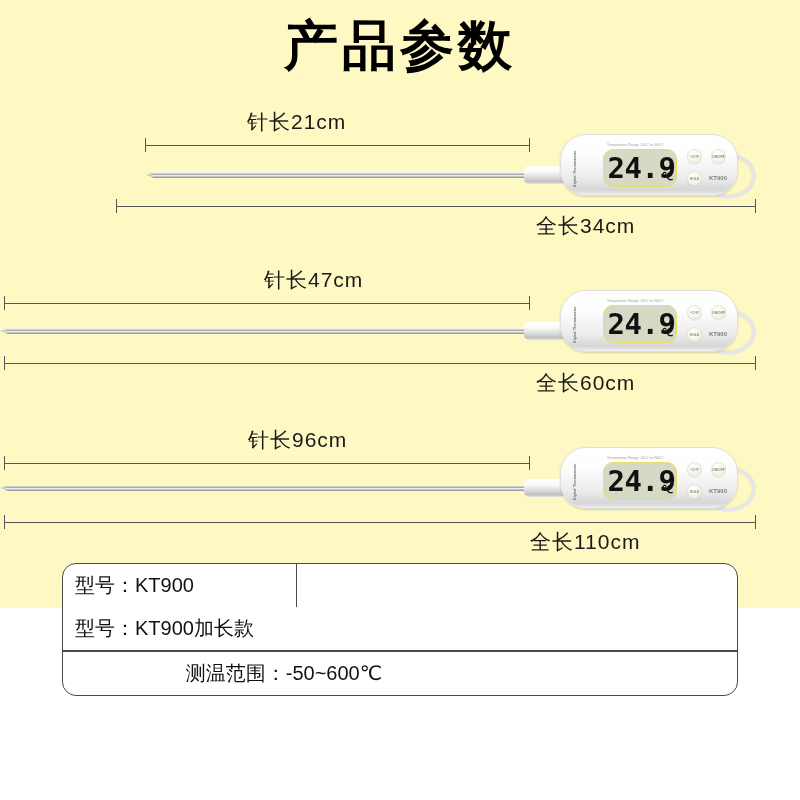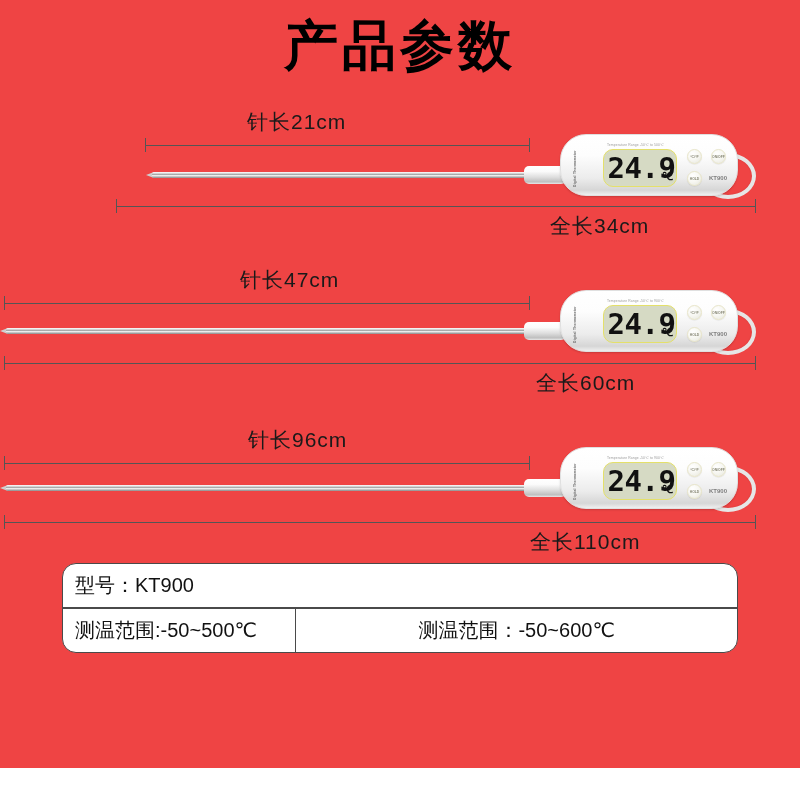--- a/index.html
+++ b/index.html
@@ -4,22 +4,22 @@
 <style>
   * { box-sizing: border-box; margin: 0; padding: 0; }
   html, body {
     width: 800px; height: 800px;
     background: #ffffff;
     font-family: "Liberation Sans", "DejaVu Sans", sans-serif;
     overflow: hidden;
   }
   #page {
     position: relative;
-    width: 800px; height: 768px;
-    background: #ef4444;
+    width: 800px; height: 608px;
+    background: #fef9c3;
   }
 
   
   .page-title {
     position: absolute;
     top: 16px; left: 0; width: 800px;
     text-align: center;
     font-size: 54px;
     font-weight: 700;
     letter-spacing: 4px;
@@ -176,20 +176,21 @@
     width: 676px;
     border: 1.6px solid #4a4a4a;
     border-radius: 14px;
     overflow: hidden;
     background: #fff;
   }
   .spec-row {
     display: flex;
     width: 100%;
     border-bottom: 1.4px solid #4a4a4a;
+    flex-direction: column;
   }
   .spec-row:last-child { border-bottom: none; }
   .spec-cell {
     font-size: 20px;
     color: #111;
     padding: 9px 12px;
     line-height: 1.25;
     white-space: nowrap;
     border-right: 1.4px solid #4a4a4a;
     display: flex;
@@ -242,26 +243,26 @@
 
         <div class="model-print" style="left:148px; top:40px; font-size:6px;">KT900</div>
       </div>
     </div>
 
     <div class="dim-rule" style="left:116px; top:199px; width:640px;">
       <div class="bar"></div>
       <div class="cap left"></div>
       <div class="cap right"></div>
     </div>
-    <div class="dim-label total" style="left:536px; top:212px;margin-left:14px;">全长34cm</div>
+    <div class="dim-label total" style="left:536px; top:212px;">全长34cm</div>
   </div>
 
   <div>
 
-    <div class="dim-label" style="left:240px; top:266px;">针长47cm</div>
+    <div class="dim-label" style="left:264px; top:266px;">针长47cm</div>
     <div class="dim-rule" style="left:4px; top:296px; width:526px;">
       <div class="bar"></div>
       <div class="cap left"></div>
       <div class="cap right"></div>
     </div>
 
     <div class="thermo">
       <div class="probe-tip" style="left:0px; top:328px; border-width:3px 8px 3px 0; border-color:transparent #cfcfcf transparent transparent;"></div>
       <div class="probe" style="left:6px; top:328px; width:524px; height:6px;"></div>
       <div class="collar" style="left:524px; top:322px; width:44px; height:18px;"></div>
@@ -335,26 +336,26 @@
       <div class="cap left"></div>
       <div class="cap right"></div>
     </div>
     <div class="dim-label total" style="left:530px; top:528px;">全长110cm</div>
   </div>
 
   <div class="spec-table">
 
     <div class="spec-row">
       <div class="spec-cell c1">型号：KT900</div>
+      <div class="spec-cell c2">型号：KT900加长款</div>
     </div>
 
     <div class="spec-row">
     </div>
 
     <div class="spec-row">
-      <div class="spec-cell c1">测温范围:-50~500℃</div>
       <div class="spec-cell c23">测温范围：-50~600℃</div>
     </div>
 
 
   </div>
 
 </div>
 
 </body></html>

